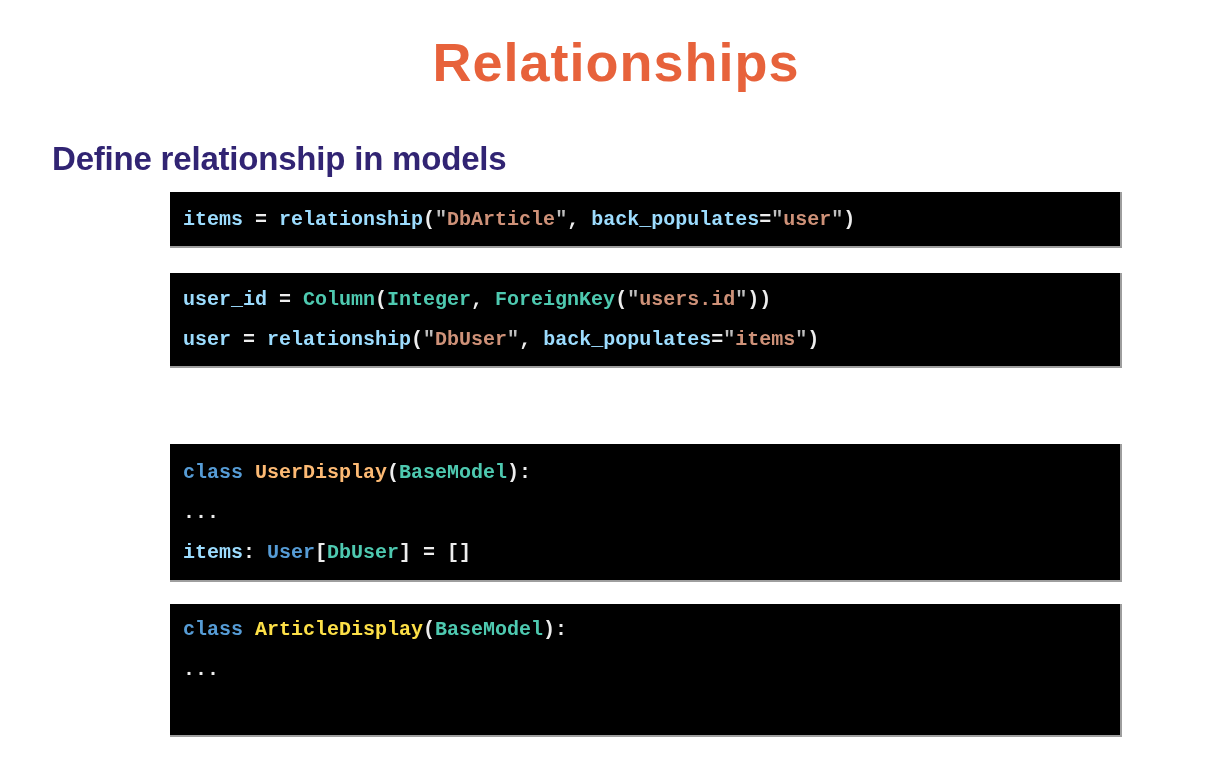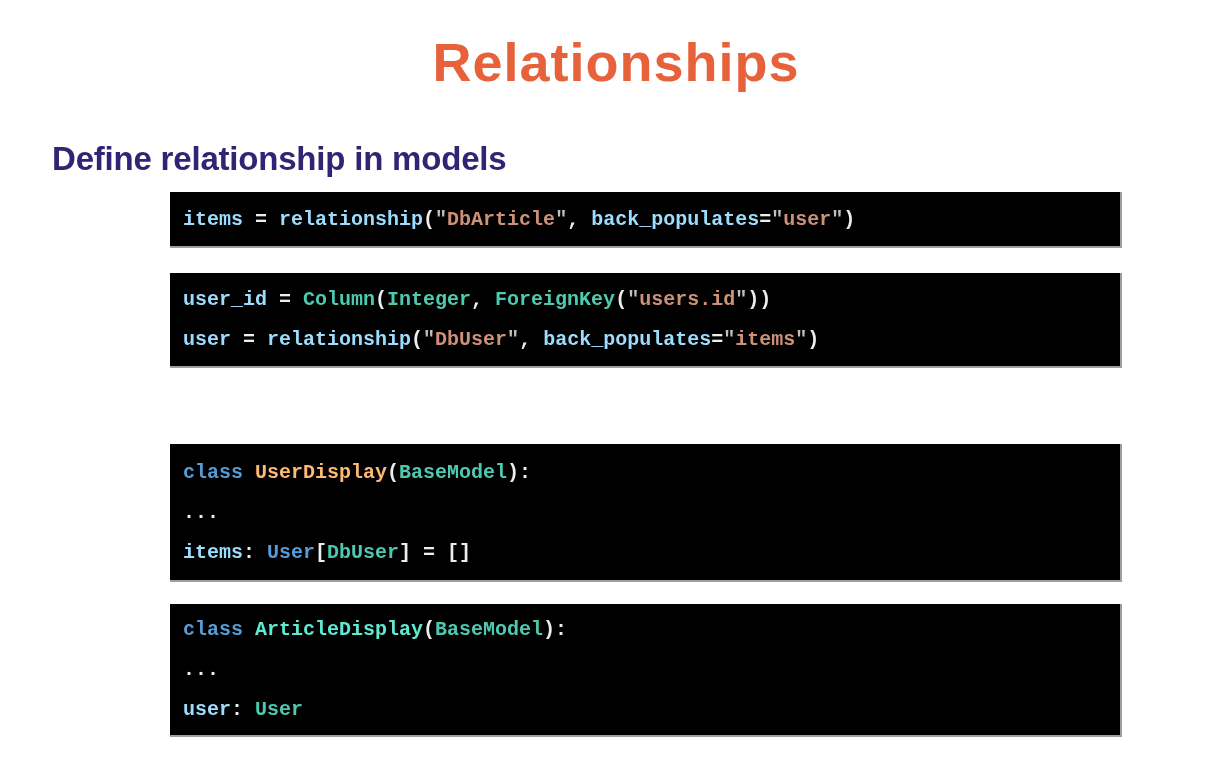--- a/index.html
+++ b/index.html
@@ -84,18 +84,17 @@
     </div>
 
 
   <div class="code-block b3">
       <div class="code-line"><span style="color: rgb(86, 156, 214);">class </span><span style="color: #fdba74;">UserDisplay</span><span style="color: rgb(237, 237, 237);">(</span><span style="color: rgb(78, 201, 176);">BaseModel</span><span style="color: rgb(237, 237, 237);">):</span></div>
       <div class="code-line"><span style="color: rgb(237, 237, 237);">...</span></div>
       <div class="code-line"><span style="color: rgb(156, 220, 254);">items</span><span style="color: rgb(237, 237, 237);">: </span><span style="color: rgb(86, 156, 214);">User</span><span style="color: rgb(237, 237, 237);">[</span><span style="color: rgb(78, 201, 176);">DbUser</span><span style="color: rgb(237, 237, 237);">] = []</span></div>
     </div>
 
   <div class="code-block b4">
-      <div class="code-line"><span style="color: rgb(86, 156, 214);">class </span><span style="color: #5eead4;">ArticleDisplay</span><span style="color: rgb(237, 237, 237);">(</span><span style="color: rgb(78, 201, 176);">BaseModel</span><span style="color: rgb(237, 237, 237);">):</span></div>
+      <div class="code-line"><span style="color: rgb(86, 156, 214);">class </span><span style="color: #fde047;">ArticleDisplay</span><span style="color: rgb(237, 237, 237);">(</span><span style="color: rgb(78, 201, 176);">BaseModel</span><span style="color: rgb(237, 237, 237);">):</span></div>
       <div class="code-line"><span style="color: rgb(237, 237, 237);">...</span></div>
-      <div class="code-line"><span style="color: rgb(156, 220, 254);">user</span><span style="color: rgb(237, 237, 237);">: </span><span style="color: rgb(78, 201, 176);">User</span></div>
     </div>
 
 </div>
 
 </body></html>

